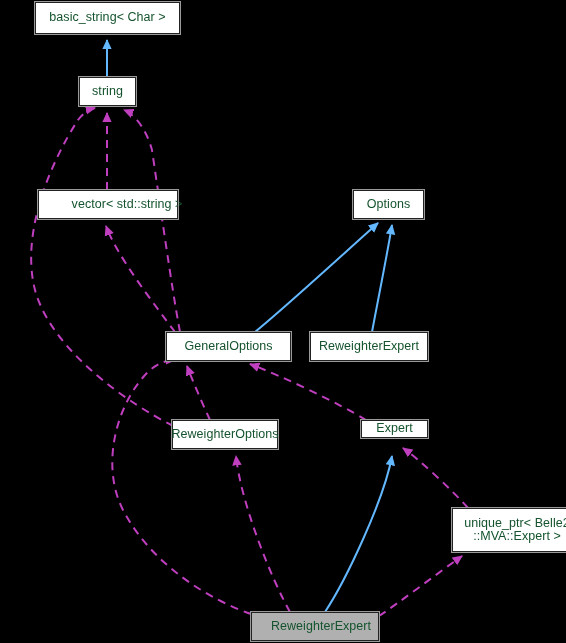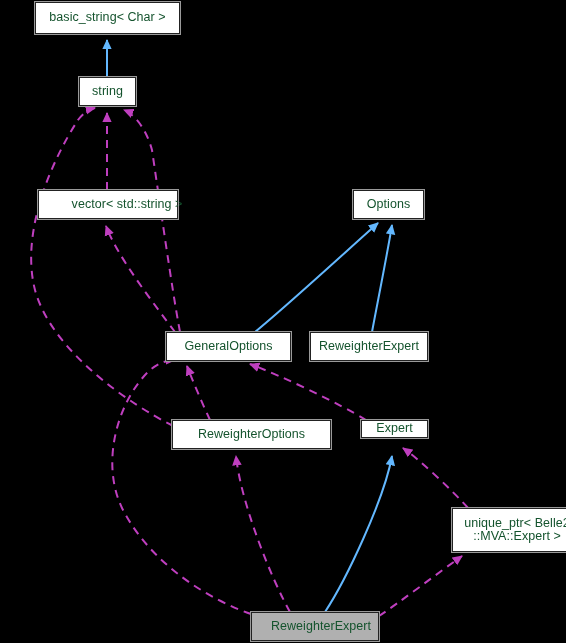--- a/index.html
+++ b/index.html
@@ -80,20 +80,20 @@
       </g>
   </svg>
 
   <div id="node-layer">
       <div class="node-box" style="left: 35px; top: 2px; width: 145px; height: 32px;"><span class="node-label">basic_string&lt; Char &gt;</span></div>
       <div class="node-box" style="left: 79px; top: 77px; width: 57px; height: 29px;"><span class="node-label">string</span></div>
       <div class="node-box" style="left: 38px; top: 190px; width: 140px; height: 29px; padding-left: 38px;"><span class="node-label">vector&lt; std::string &gt;</span></div>
       <div class="node-box" style="left: 353px; top: 190px; width: 71px; height: 29px;"><span class="node-label">Options</span></div>
       <div class="node-box" style="left: 166px; top: 332px; width: 125px; height: 29px;"><span class="node-label">GeneralOptions</span></div>
       <div class="node-box" style="left: 310px; top: 332px; width: 118px; height: 29px;"><span class="node-label">ReweighterExpert</span></div>
-      <div class="node-box" style="left: 172px; top: 420px; width: 159px; height: 29px;"><span class="node-label">ReweighterOptions</span></div>
+      <div class="node-box" style="left: 172px; top: 420px; width: 106px; height: 29px;"><span class="node-label">ReweighterOptions</span></div>
       <div class="node-box" style="left: 361px; top: 420px; width: 67px; height: 18px;"><span class="node-label">Expert</span></div>
       <div class="node-box" style="left: 452px; top: 508px; width: 130px; height: 44px;"><span class="node-label">unique_ptr&lt; Belle2
 ::MVA::Expert &gt;</span></div>
       <div class="node-box highlight" style="left: 251px; top: 612px; width: 128px; height: 29px; padding-left: 12px;"><span class="node-label">ReweighterExpert</span></div>
     </div>
 
 </div>
 
 </body></html>

